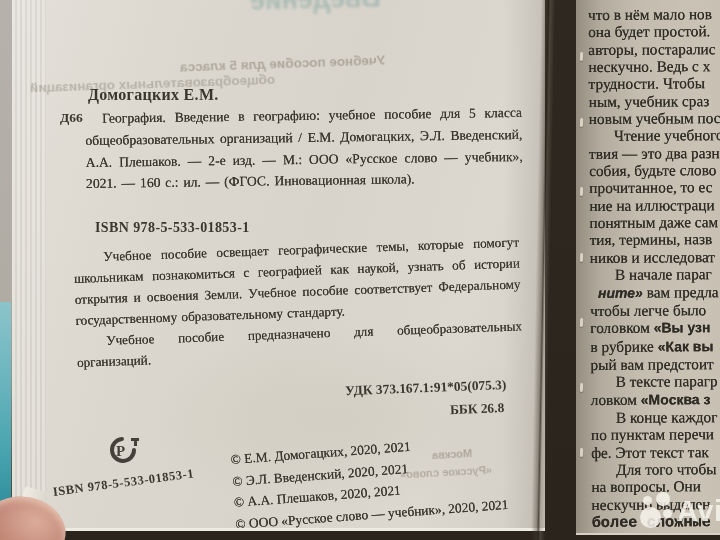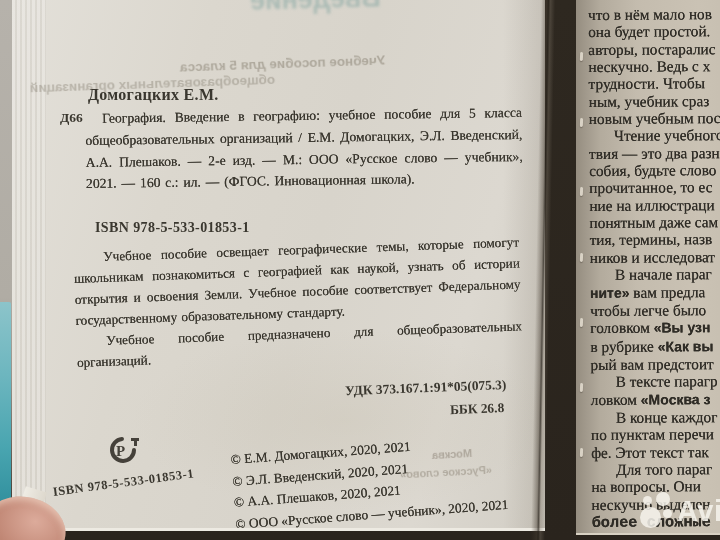--- a/index.html
+++ b/index.html
@@ -63,21 +63,21 @@
          background:linear-gradient(to right,#958d80 0%,#b3ab9d 14%,#c4bcae 35%,#cac2b4 70%,#c5bdaf 100%);
          border-bottom:2px solid #d8d1c3;}
   .stitch{position:absolute;left:4px;width:3px;height:9px;background:#d9d2c5;border-radius:2px;
          transform:rotate(2deg);box-shadow:0 1px 1px rgba(60,52,44,.4);}
   .rtext{position:absolute;left:12px;top:6px;width:320px;font-size:15.3px;line-height:17.35px;
          color:#2f2c26;transform:rotate(-.4deg);transform-origin:left top;
          text-shadow:0 0 .4px #2f2c26;white-space:nowrap;}
   .rline{white-space:nowrap;}
   .rline.ind{padding-left:25px;}
   .rtext b.bsans{font-family:"Liberation Sans","DejaVu Sans",sans-serif;font-size:14px;}
-  .rtext b.bi{}
+  .rtext b.bi{font-style:italic;margin-left:8px;}
   .rtext b.bserif{font-family:Liberation Mono, monospace;}
   
   .avito{position:absolute;left:64px;top:492px;display:flex;align-items:flex-start;
          color:rgba(246,243,236,.85);}
   .avito-mark{position:relative;width:34px;height:38px;}
   .avito-mark i{position:absolute;border-radius:50%;background:rgba(246,243,236,.85);}
   .c-tl{left:3px;top:4px;width:9px;height:9px;}
   .c-tr{left:16px;top:0px;width:14px;height:14px;}
   .c-bl{left:0px;top:15px;width:21px;height:21px;}
   .c-br{left:23px;top:17px;width:9px;height:9px;}
@@ -171,21 +171,21 @@
         <div class="rline"><b class="bi bsans">ните»</b><span> вам предла</span></div>
         <div class="rline"><span>чтобы легче было</span></div>
         <div class="rline"><span>головком </span><b class="bsans">«Вы узн</b></div>
         <div class="rline"><span>в рубрике </span><b class="bsans">«Как вы</b></div>
         <div class="rline"><span>рый вам предстоит</span></div>
         <div class="rline ind"><span>В тексте парагр</span></div>
         <div class="rline"><span>ловком </span><b class="bsans">«Москва з</b></div>
         <div class="rline ind"><span>В конце каждог</span></div>
         <div class="rline"><span>по пунктам перечи</span></div>
         <div class="rline"><span>фе. Этот текст так</span></div>
-        <div class="rline ind"><span>Для того параг</span></div>
+        <div class="rline ind"><span>Для того чтобы</span></div>
         <div class="rline"><span>на вопросы. Они</span></div>
         <div class="rline"><span>нескучно выделен</span></div>
         <div class="rline"><b class="bserif">более сложные во</b></div>
       </div>
 
     <div class="avito">
       <span class="avito-mark">
         <i class="c-tl"></i>
           <i class="c-tr"></i>
           <i class="c-bl"></i>

